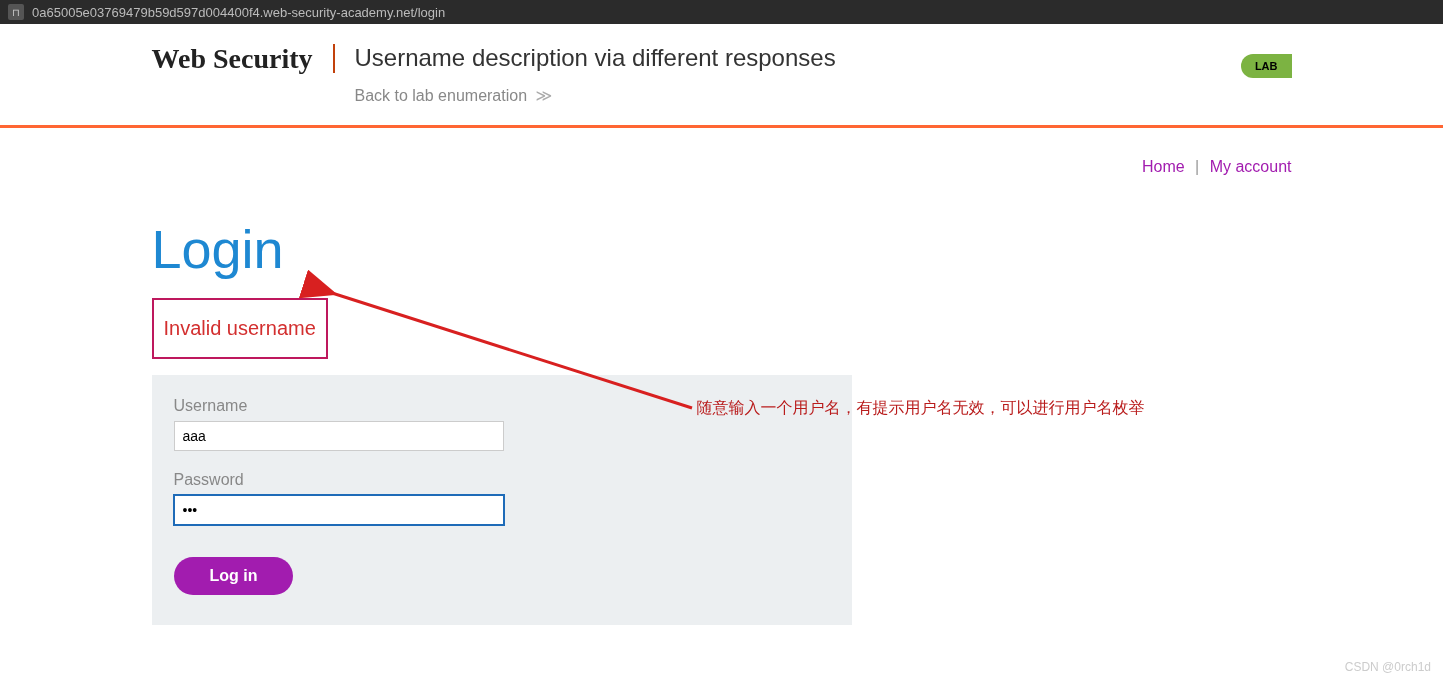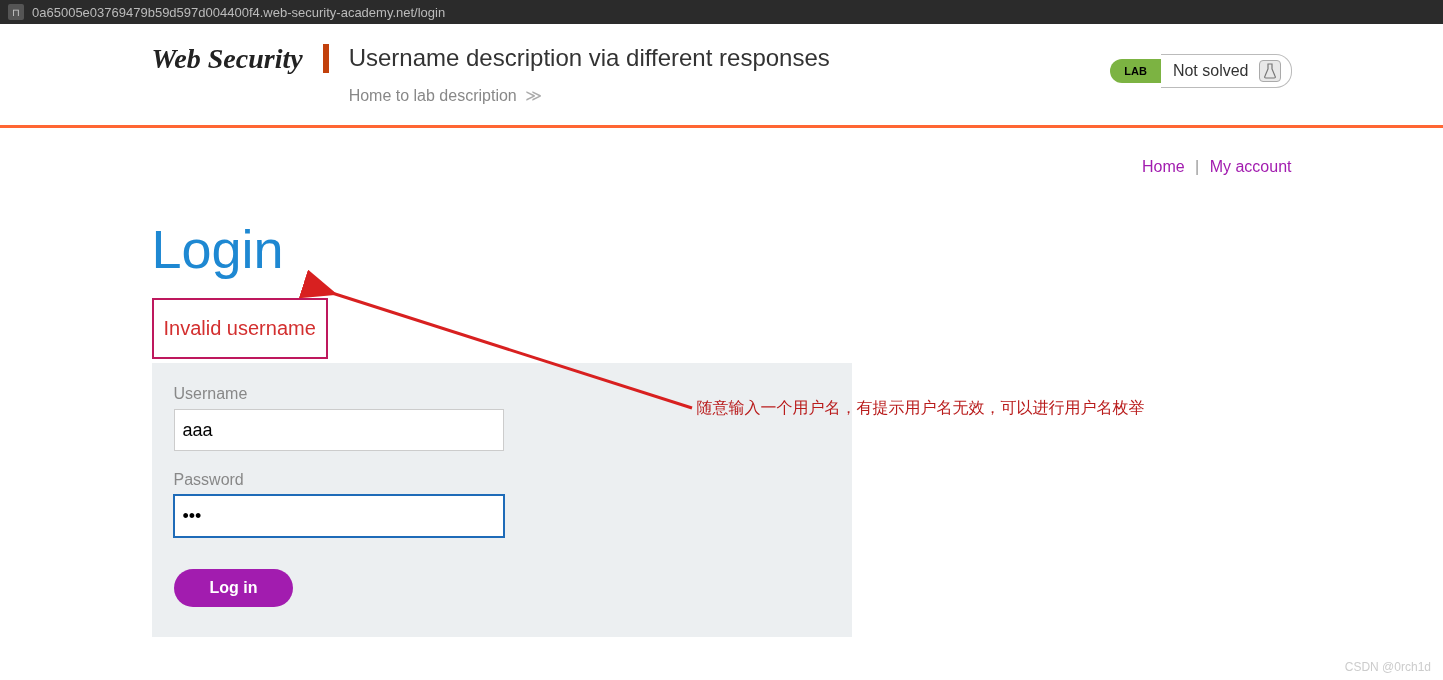--- a/index.html
+++ b/index.html
@@ -4,21 +4,21 @@
   <style>
     * { margin: 0; padding: 0; box-sizing: border-box; }
     body { font-family: Arial, sans-serif; background: #fff; width: 1443px; height: 680px; overflow: hidden; position: relative; }
     
     .url-bar { background: #2b2b2b; color: #bbb; height: 24px; display: flex; align-items: center; padding: 0 8px; font-size: 13px; }
     .url-bar .icon-box { width: 16px; height: 16px; background: #555; border-radius: 2px; margin-right: 8px; display: flex; align-items: center; justify-content: center; font-size: 10px; color: #ccc; }
     
     .header-wrap { padding: 20px 0 20px 0; }
     .header-inner { width: 1140px; margin: 0 auto; display: flex; align-items: flex-start; position: relative; }
     
-    .logo-block { padding-right: 20px; border-right: 6px solid #c2410c; font-style: italic; }
+    .logo-block { padding-right: 20px; border-right: 2px solid #c2410c; }
     .logo-text { font-family: Georgia, serif; font-weight: bold; color: #222; line-height: 1.05; font-size: 28px; }
     .logo-underline-wrap { position: relative; display: inline-block; }
     .logo-text-2 { display: inline; }
     .logo-bolt { display: inline-block; width: 28px; height: 28px; border: 3px solid #ff6633; color: #ff6633; font-size: 18px; text-align: center; line-height: 22px; vertical-align: bottom; margin-left: 4px; position: relative; top: 2px; }
     .logo-under { position: absolute; bottom: -4px; left: 0; right: 0; height: 3px; background: #ff6633; }
     
     .lab-info { padding-left: 20px; flex: 1; }
     .lab-title { font-size: 24px; color: #333; margin-bottom: 14px; }
     .back-link { color: #888; font-size: 16px; text-decoration: none; }
     .back-chev { color: #aaa; margin-left: 4px; }
@@ -32,23 +32,23 @@
     
     .content { width: 1140px; margin: 0 auto; padding-top: 30px; position: relative; }
     .nav-links { text-align: right; font-size: 16px; }
     .nav-links a { color: #a21caf; text-decoration: none; }
     .nav-sep { color: #999; margin: 0 6px; }
     
     .page-title-h { font-size: 54px; color: #1e88d2; font-weight: normal; margin-top: 42px; margin-bottom: 18px; }
     
     .error-box { border: 2px solid #be185d; color: #d32f2f; padding: 17px 10px; display: inline-block; font-size: 20px; min-width: 165px; }
     
-    .form-card { background: #eceff1; width: 700px; padding: 22px 22px 30px 22px; margin-top: 4px; }
+    .form-card { background: #eceff1; width: 700px; padding: 22px 22px 30px 22px; margin-top: 16px; }
     .form-label { color: #888; font-size: 16px; margin-bottom: 6px; display: block; }
-    .form-input { width: 330px; height: 42px; border: 1px solid #ccc; padding: 4px 8px; font-size: 18px; display: block; margin-bottom: 20px; background: #fff; }
+    .form-input { width: 330px; height: 30px; border: 1px solid #ccc; padding: 4px 8px; font-size: 14px; display: block; margin-bottom: 20px; background: #fff; }
     .form-input.focused { border: 1px solid #1e6bb8; outline: 1px solid #1e6bb8; }
     .login-btn { background: #a21caf; color: #fff; border: none; border-radius: 22px; padding: 10px 36px; font-size: 16px; font-weight: bold; cursor: pointer; margin-top: 12px; }
     
     .annotation-svg { position: absolute; top: 0; left: 0; pointer-events: none; }
     .annotation-text { position: absolute; color: #b91c1c; font-size: 16px; font-family: Liberation Mono, monospace; }
     
     .watermark { position: absolute; bottom: 6px; right: 12px; color: #ccc; font-size: 12px; }
   </style>
 </head>
 <body>
@@ -59,34 +59,26 @@
 </div>
 
 <div class="header-wrap">
   <div class="header-inner">
     <div class="logo-block">
       <div class="logo-text">Web Security</div>
     </div>
     <div class="lab-info">
       <div class="lab-title">Username description via different responses</div>
       <a href="#" class="back-link">
-        <span>Home to lab description</span>
+        <span>Back to lab enumeration</span>
         <span class="back-chev">≫</span>
       </a>
     </div>
     <div class="lab-status">
       <div class="lab-badge">LAB</div>
-      <div class="lab-solved">
-        <span>Not solved</span>
-        <span class="flask-icon">
-          <svg width="14" height="16" viewBox="0 0 14 16">
-              <path d="M5 1 L5 6 L2 13 Q1 15 3 15 L11 15 Q13 15 12 13 L9 6 L9 1 Z M5 1 L9 1" fill="none" stroke="#777" stroke-width="1.2"></path>
-            </svg>
-        </span>
-      </div>
     </div>
   </div>
 </div>
 
 <div class="orange-rule"></div>
 
 <div class="content">
   <div class="nav-links">
     <a href="#">Home</a>
     <span class="nav-sep">|</span>

